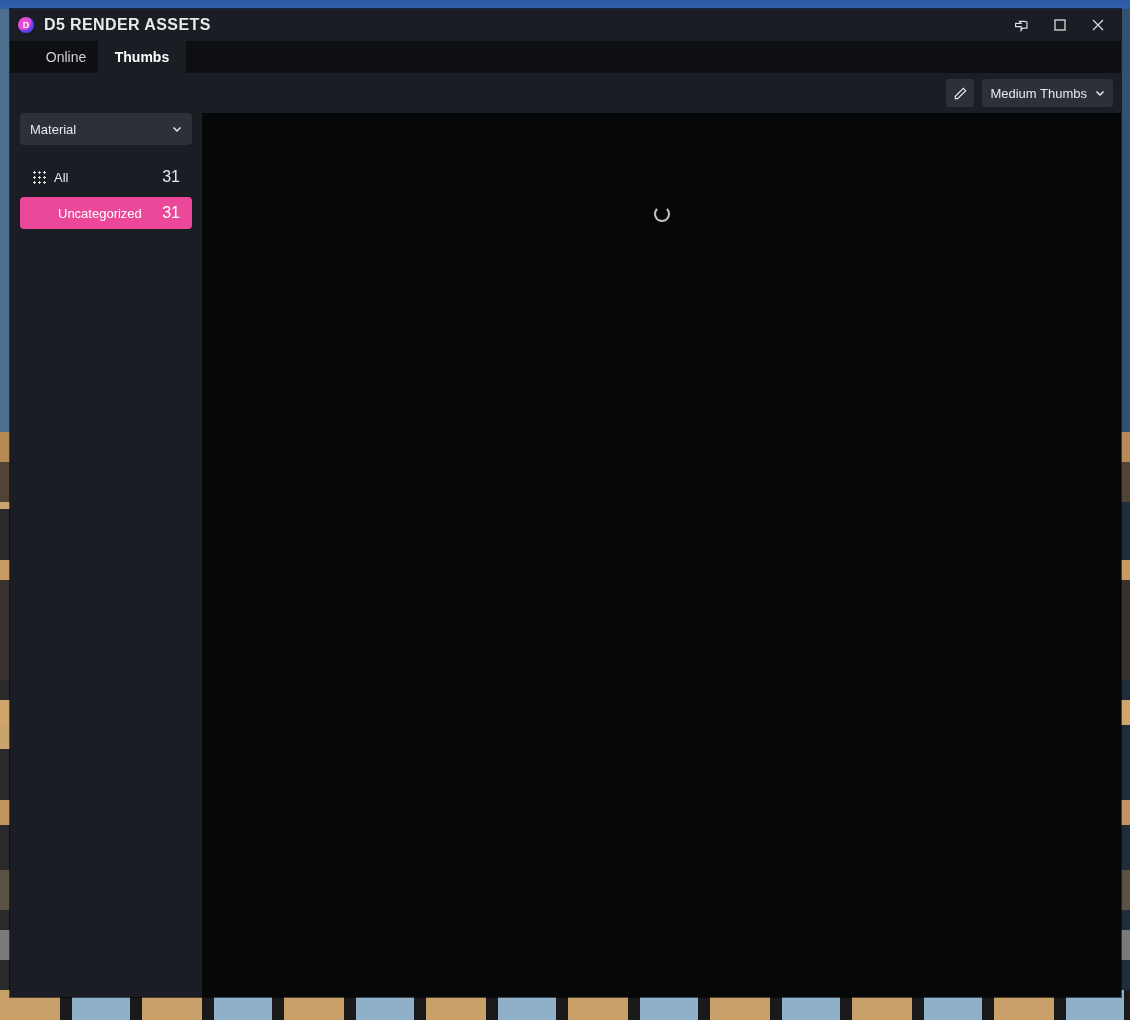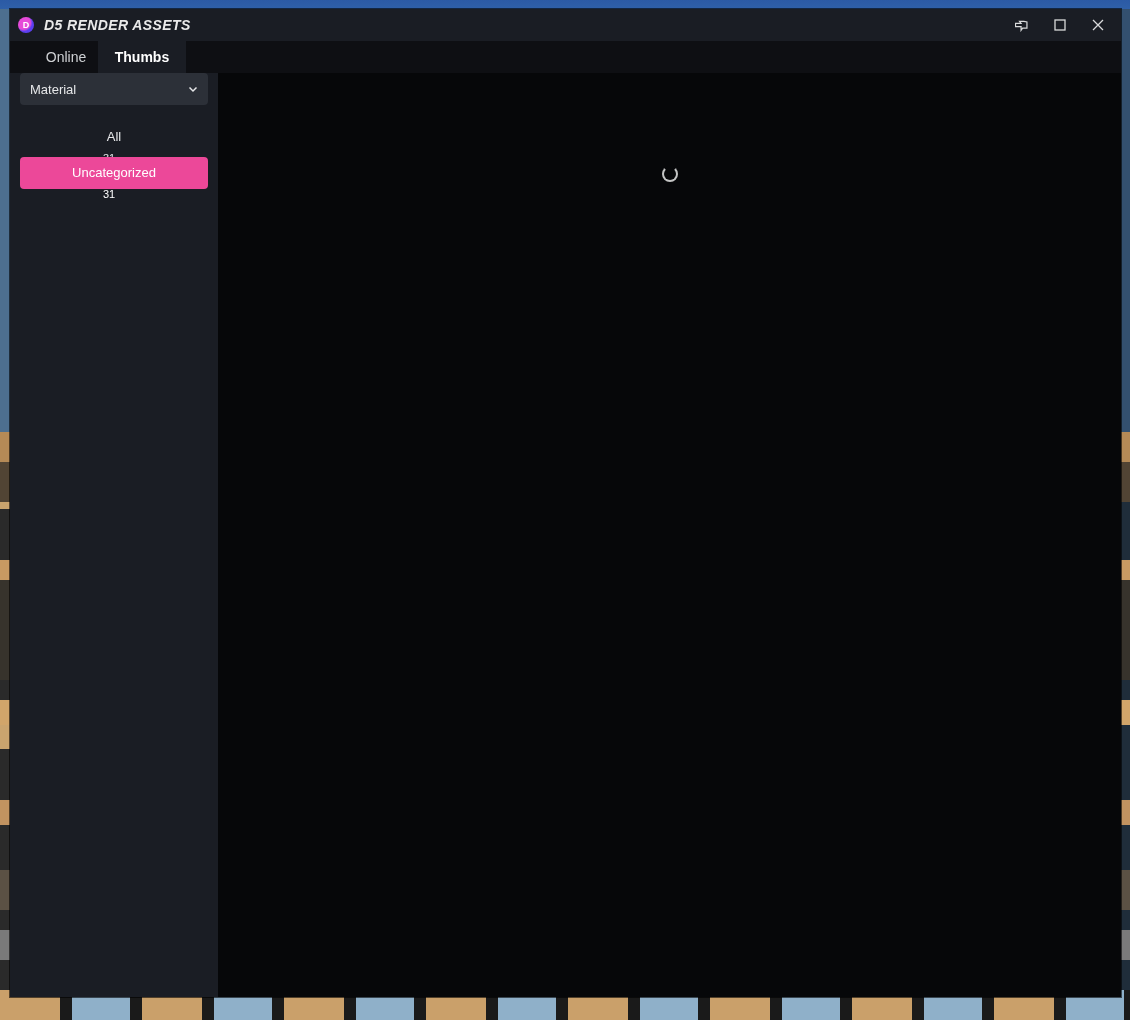--- a/index.html
+++ b/index.html
@@ -34,45 +34,45 @@
     background: #1a1d24; color:#d8d9db; display:flex; flex-direction:column;
     box-shadow: 0 0 0 1px rgba(0,0,0,0.6);
   }
 
   
   .titlebar { height:32px; background:#1a1d24; display:flex; align-items:center; padding:0 4px 0 8px; }
   .titlebar .app-icon { width:16px; height:16px; border-radius:50%;
     background: radial-gradient(circle at 35% 35%, #e64ad9 0 45%, #5b3ff0 60% 100%);
     display:flex; align-items:center; justify-content:center; font-size:9px; font-weight:700; color:#fff; margin-right:10px;
   }
-  .titlebar .title { font-size:14px; letter-spacing:0.4px; color:#eaeaea; font-weight:600;font-style:italic; }
+  .titlebar .title { font-size:16px; letter-spacing:0.4px; color:#eaeaea; font-weight:600; }
   .titlebar .spacer { flex:1; }
   .win-btn { width:38px; height:32px; display:flex; align-items:center; justify-content:center; color:#d9dadb; cursor:pointer; }
 
   
   .tabs-row { height:32px; background:#0e0f13; display:flex; align-items:stretch; }
   .tab { width:88px; display:flex; align-items:center; justify-content:center; font-size:14px; cursor:pointer; }
   .tab.active { background:#1a1d24; color:#ffffff; font-weight:600; }
   .tab.inactive { color:#cfd1d4;padding-left:24px; }
 
   
   .toolbar { height:40px; background:#1a1d24; display:flex; align-items:center; justify-content:flex-end; padding:0 8px; gap:8px; }
   .tool-btn { height:28px; min-width:28px; border-radius:3px; background:#2c3038; display:flex; align-items:center; justify-content:center; padding:0 8px; font-size:13px; color:#e8e9eb; cursor:pointer; gap:8px; }
   .tool-btn.icon-only { width:28px; padding:0; }
 
   
   .body { flex:1; display:flex; min-height:0; }
-  .sidebar { width:208px; background:#1a1d24; display:flex; flex-direction:column; padding:0 0 8px 0; }
+  .sidebar { width:192px; background:#1a1d24; display:flex; flex-direction:column; padding:0 0 8px 0; }
   .content { flex:1; background:#060709; position:relative; }
 
   .category-select { margin:0 10px 16px 10px; height:32px; background:#2c3038; border-radius:4px; display:flex; align-items:center; padding:0 10px; font-size:13px; color:#e6e7e9; cursor:pointer; justify-content:space-between; }
 
-  .side-item { height:32px; display:flex; align-items:center; padding:0 12px; font-size:13px; cursor:pointer; border-radius:4px; margin:0 10px 4px 10px; gap:8px;flex-direction:column; }
+  .side-item { height:32px; display:flex; align-items:center; padding:0 12px; font-size:13px; cursor:pointer; border-radius:4px; margin:0 10px 4px 10px; gap:8px; }
   .side-item .lbl { flex:1; }
-  .side-item .cnt { font-size:11px; min-width:22px; }
+  .side-item .cnt { font-size:16px; min-width:22px; text-align:right; }
   .side-item.all { color:#e7e8ea; }
   .side-item.selected { background:#ec4899; color:#ffffff; }
   .side-item.selected .cnt { color:#ffffff; }
   .side-item .indent { width:18px; }
 
   .grid-icon { width:14px; height:14px; position:relative; }
   .grid-icon::before { content:""; position:absolute; inset:0;
     background:
       radial-gradient(circle,#d9dadc 1.2px, transparent 1.3px) 0 0/5px 5px;
   }
@@ -135,20 +135,37 @@
 
   <div class="tabs-row">
     <div class="tab inactive">
       <span>Online</span>
     </div>
     <div class="tab active">
       <span>Thumbs</span>
     </div>
   </div>
 
+  <div class="toolbar">
+    <div class="tool-btn icon-only">
+      <span>
+        <svg width="15" height="15" viewBox="0 0 16 16" fill="none" stroke="currentColor" stroke-width="1.3">
+          <path d="M11 2.5 13.5 5 5 13.5H2.5V11z"></path>
+        </svg>
+      </span>
+    </div>
+    <div class="tool-btn">
+      <span>Medium Thumbs</span>
+      <span>
+        <svg width="10" height="10" viewBox="0 0 10 10" fill="none" stroke="currentColor" stroke-width="1.5">
+          <path d="M1.5 3.5 5 7 8.5 3.5"></path>
+        </svg>
+      </span>
+    </div>
+  </div>
 
   <div class="body">
 
     <div class="sidebar">
       <div class="category-select">
         <span>Material</span>
         <span>
           <svg width="10" height="10" viewBox="0 0 10 10" fill="none" stroke="currentColor" stroke-width="1.5">
             <path d="M1.5 3.5 5 7 8.5 3.5"></path>
           </svg>

